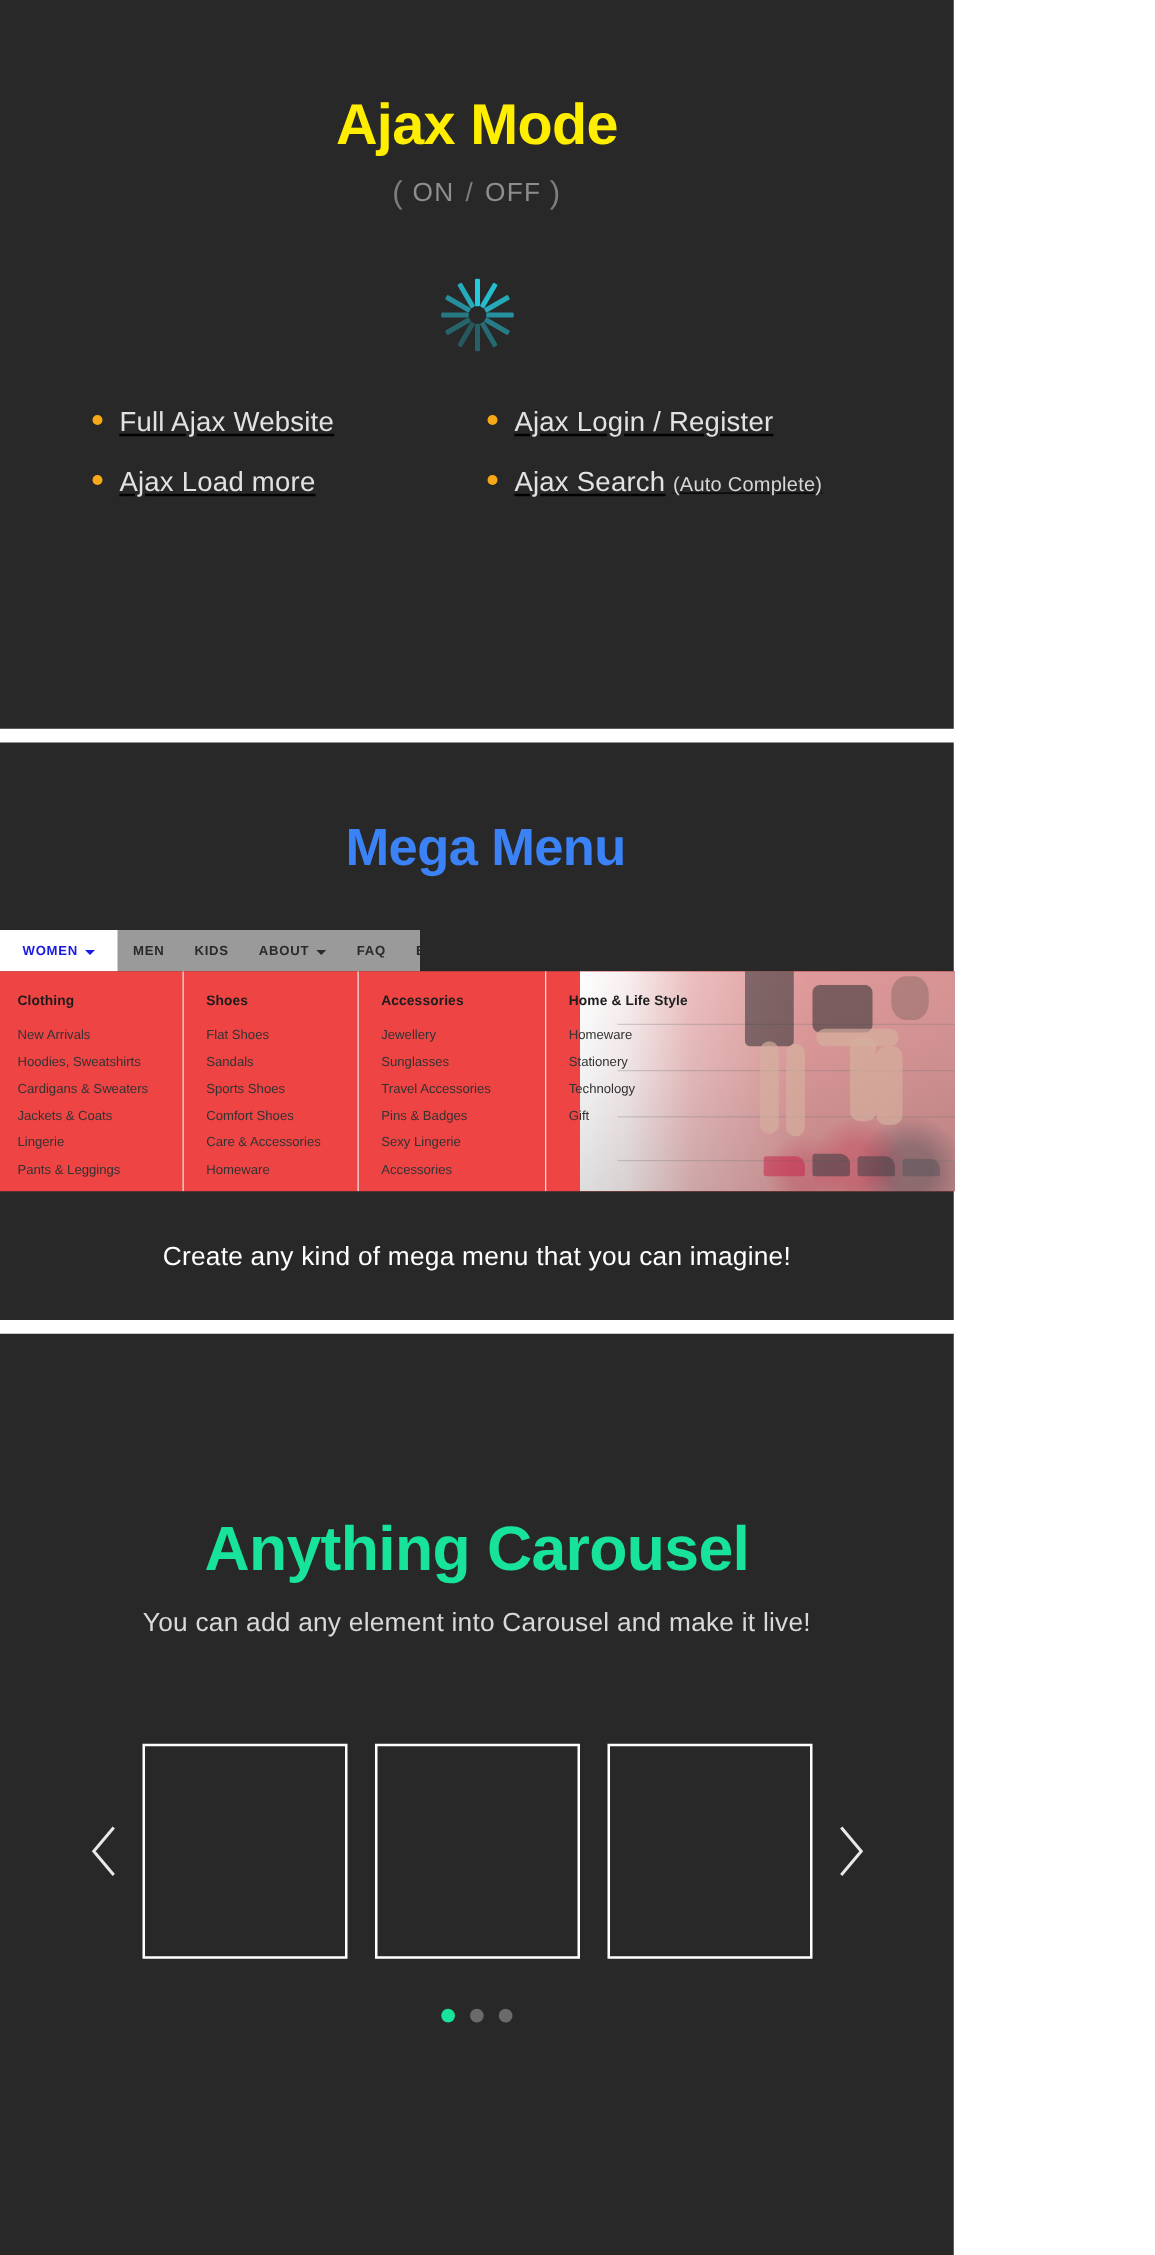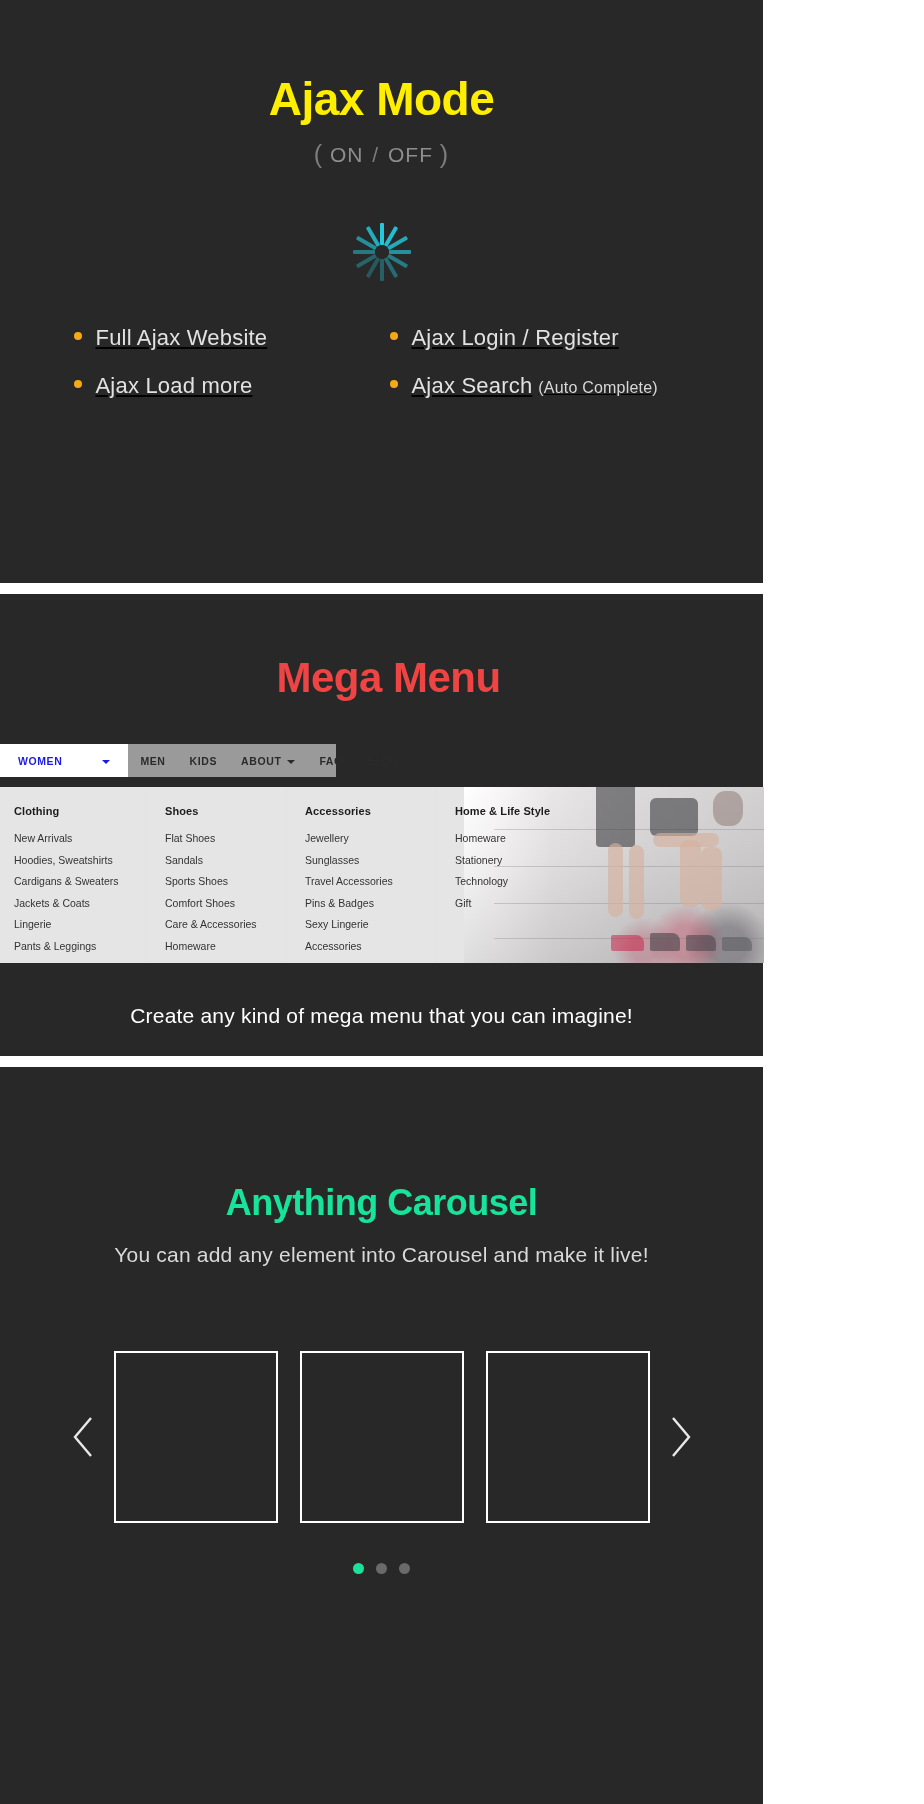--- a/index.html
+++ b/index.html
@@ -27,21 +27,21 @@
   #sec-ajax { height: 583px; padding-top: 74px; }
 
   .big-title {
     text-align: center;
     font-size: 46px;
     font-weight: bold;
     letter-spacing: -0.5px;
     line-height: 1.12;
   }
   .title-yellow  { color: #ffee00; }
-  .title-orange  { color: #ef4444; padding-left: 14px; }
+  .title-orange  { color: #3b82f6; padding-left: 14px; }
   .title-green   { color: #18e39a; }
 
   .sub-paren {
     text-align: center;
     margin-top: 14px;
     font-size: 21px;
     color: #8d8d8d;
     letter-spacing: 1px;
   }
   .sub-paren .paren { font-size: 25px; color: #7d7d7d; vertical-align: -1px; }
@@ -133,41 +133,39 @@
     font-weight: bold;
     letter-spacing: 0.6px;
     color: #2a2a2a;
     padding: 0 12px;
     white-space: nowrap;
   }
   .menu-bar .tab.active {
     background: #ffffff;
     color: #1a1ae6;
     padding: 0 18px;
-    gap: 34px;
   }
   .caret {
     display: inline-block;
     margin-left: 6px;
     width: 0; height: 0;
     border-left: 4px solid transparent;
     border-right: 4px solid transparent;
     border-top: 4px solid currentColor;
     position: relative;
     top: 1px;
   }
 
   .mega-panel {
-    background: #e5e5e5;
+    background: #ef4444;
     width: 764px;
     height: 176px;
     display: flex;
     position: relative;
     overflow: hidden;
-    margin-top: 10px;
   }
   .mega-col {
     padding: 18px 0 0 14px;
     position: relative;
     z-index: 2;
   }
   .mega-col + .mega-col { border-left: 1px solid #e3e3e3; padding-left: 18px; }
   .mega-col.c1 { width: 146px; }
   .mega-col.c2 { width: 140px; }
   .mega-col.c3 { width: 150px; }
@@ -225,21 +223,21 @@
   .closing {
     text-align: center;
     font-size: 21px;
     color: #ffffff;
     margin-top: 41px;
     letter-spacing: 0.2px;
   }
 
   
   #sec-carousel { height: 748px; padding-top: 116px; }
-  #sec-carousel .big-title { font-size: 36px; }
+  #sec-carousel .big-title { font-size: 50px; margin-top: 28px; }
 
   .carousel-area {
     margin-top: 84px;
     display: flex;
     align-items: center;
     justify-content: center;
     column-gap: 0;
   }
   .arrow {
     width: 62px;

